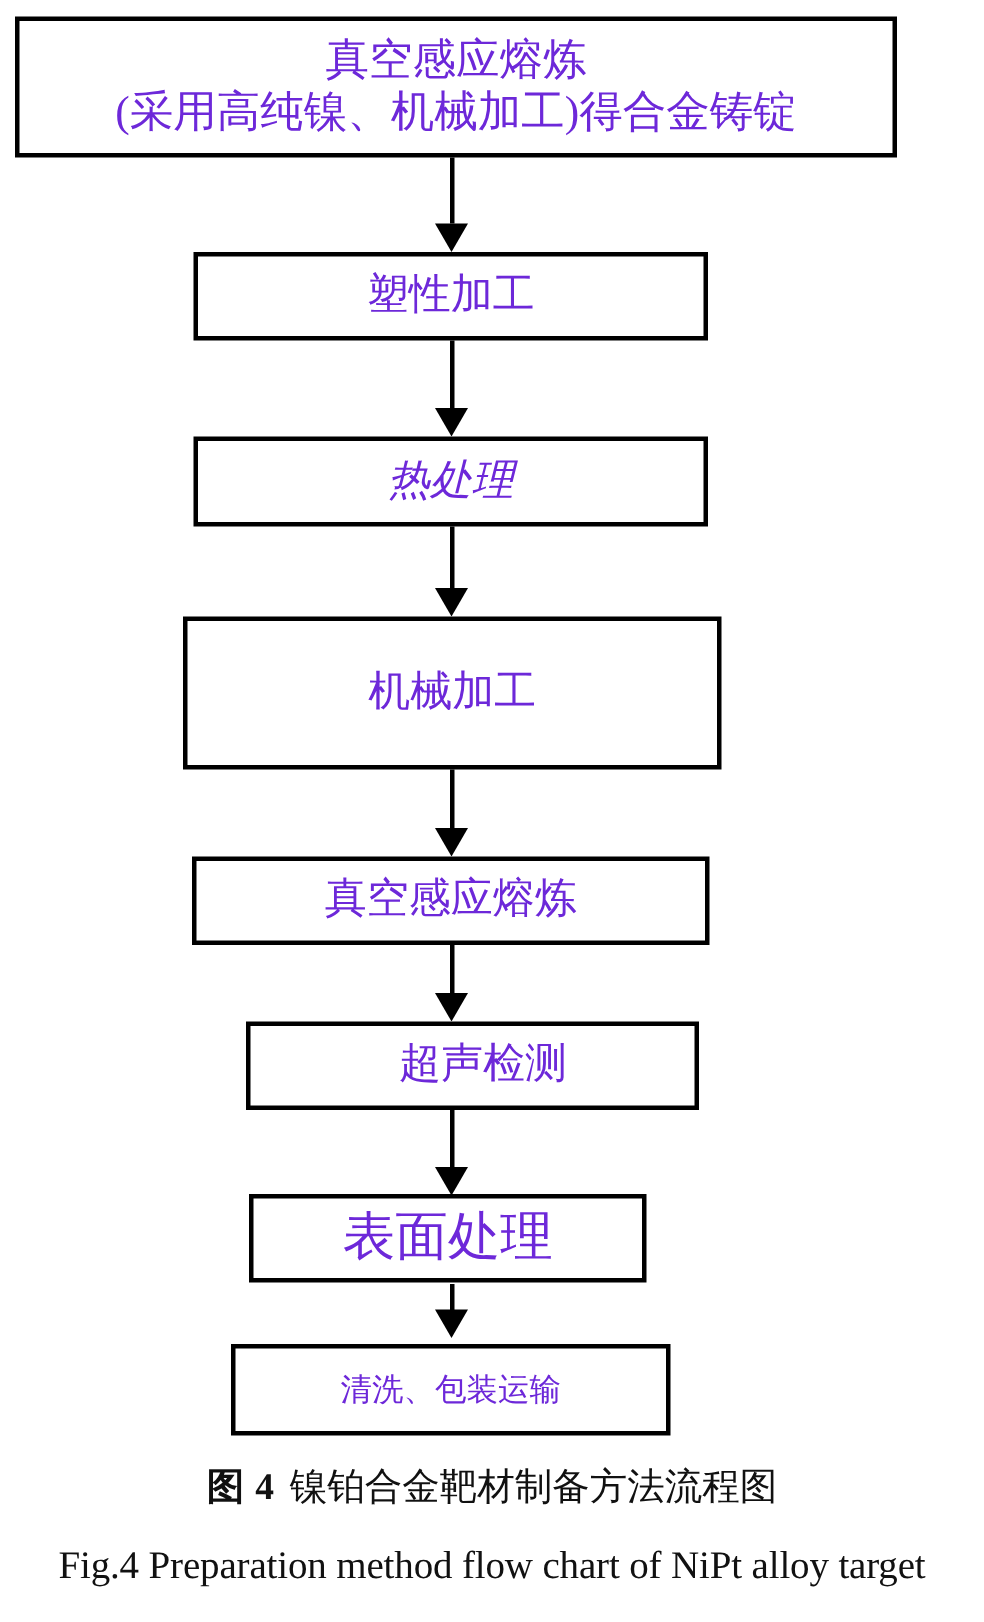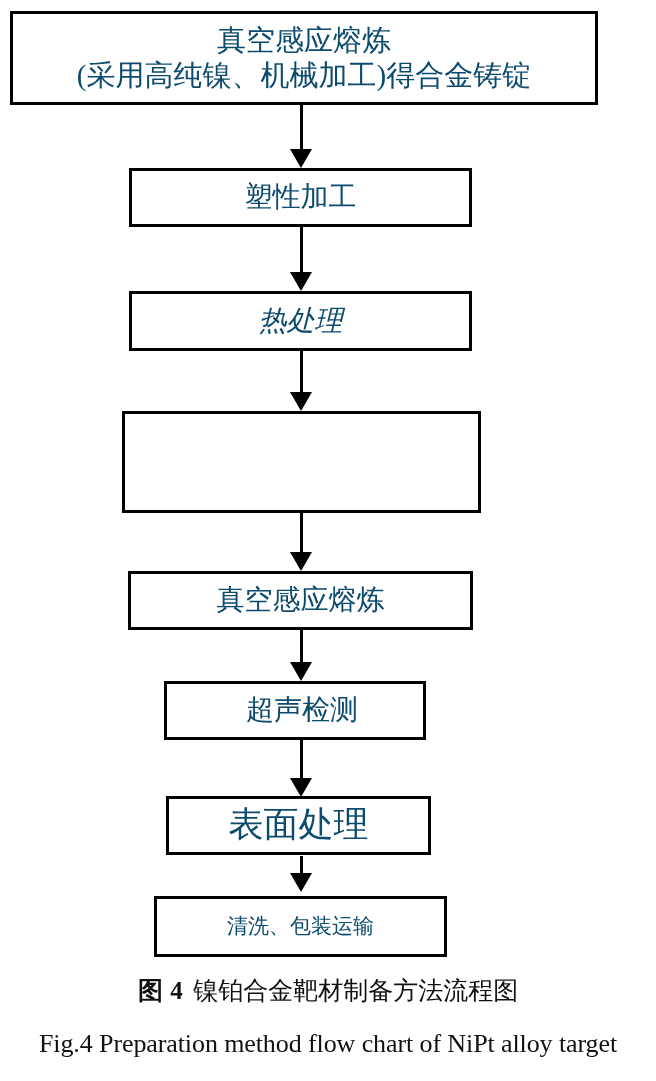--- a/index.html
+++ b/index.html
@@ -28,35 +28,35 @@
     position: absolute;
     box-sizing: border-box;
     border: 3px solid #000000;
     background: #ffffff;
     display: flex;
     flex-direction: column;
     align-items: center;
     justify-content: center;
     text-align: center;
     line-height: 1.22;
-    color: #0c4a6e;
+    color: #6d28d9;
     font-family: "Liberation Serif", "DejaVu Serif", serif;
   }
   .node .line {
     display: block;
     white-space: nowrap;
   }
 
   
   #node-melting   { left: 10px;  top: 11px;  width: 588px; height: 94px; font-size: 29px; }
   #node-plastic   { left: 129px; top: 168px; width: 343px; height: 59px; font-size: 28px; }
   #node-heat      { left: 129px; top: 291px; width: 343px; height: 60px; font-size: 28px; font-style: italic; }
   #node-machining { left: 122px; top: 411px; width: 359px; height: 102px; font-size: 28px; }
   #node-weld      { left: 128px; top: 571px; width: 345px; height: 59px; font-size: 28px; }
-  #node-ultra     { left: 164px; top: 681px; width: 262px; height: 59px; font-size: 28px; padding-left: 14px; }
+  #node-ultra     { left: 164px; top: 681px; width: 302px; height: 59px; font-size: 28px; padding-left: 14px; }
   #node-surface   { left: 166px; top: 796px; width: 265px; height: 59px; font-size: 35px; }
   #node-pack      { left: 154px; top: 896px; width: 293px; height: 61px; font-size: 21px; }
 
   
   .connector {
     position: absolute;
     width: 22px;
   }
   .connector .stem {
     position: absolute;
@@ -157,20 +157,21 @@
   <div class="node" id="node-heat">
     <span class="line">热处理</span>
   </div>
 
   <div class="connector" id="conn-3">
     <div class="stem"></div>
     <div class="head"></div>
   </div>
 
   <div class="node" id="node-machining">
+    <span class="line">机械加工</span>
   </div>
 
   <div class="connector" id="conn-4">
     <div class="stem"></div>
     <div class="head"></div>
   </div>
 
   <div class="node" id="node-weld">
     <span class="line">真空感应熔炼</span>
   </div>

